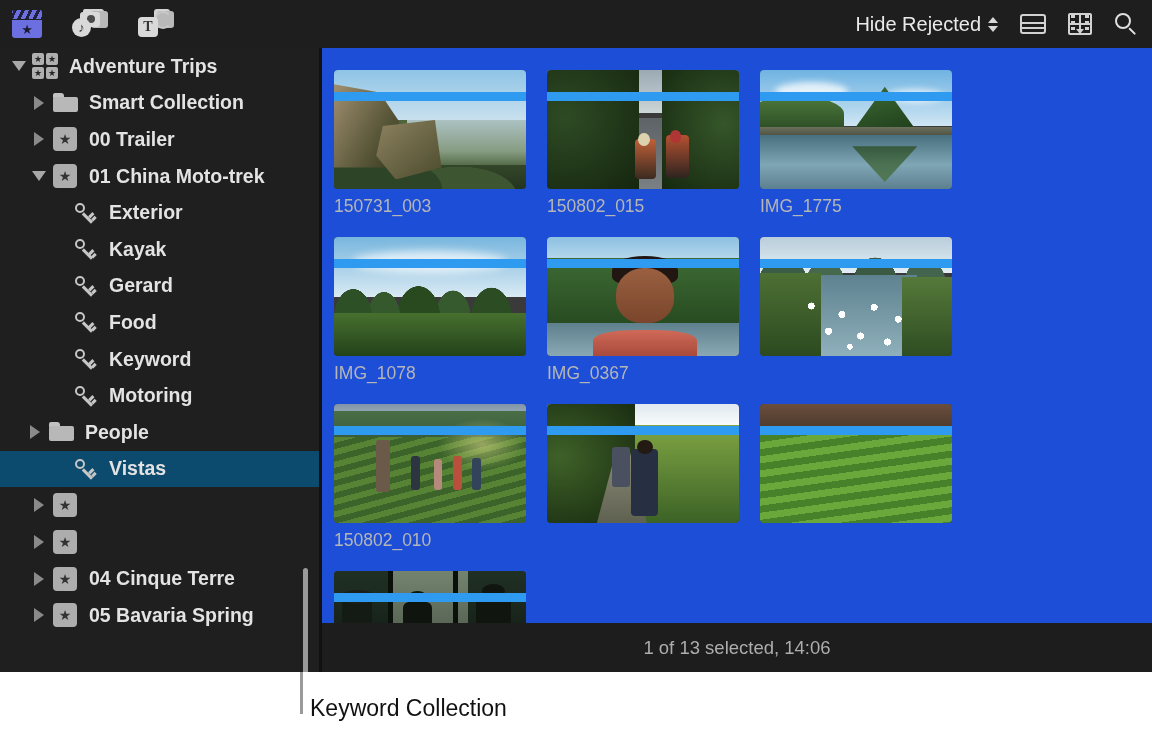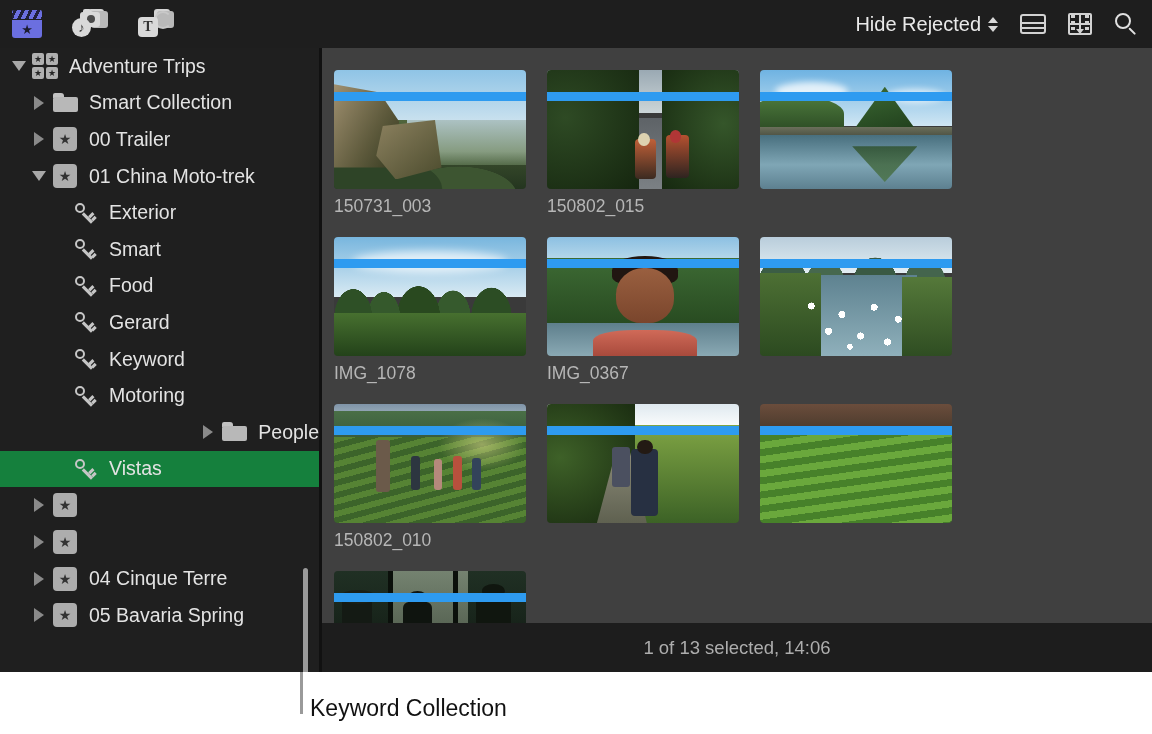--- a/index.html
+++ b/index.html
@@ -261,21 +261,21 @@
     display: flex;
     align-items: center;
     height: 36.6px;
     color: #e3e3e3;
     font-size: 19.5px;
     white-space: nowrap;
     cursor: default;
     user-select: none;
     box-sizing: border-box;
   }
-  .side-row.selected { background: #15803d; }
+  .side-row.selected { background: #0c4a6e; }
   .disclose {
     width: 22px;
     flex: 0 0 22px;
     display: flex; align-items: center; justify-content: center;
   }
   .disclose .tri-right {
     width: 0; height: 0;
     border-top: 7px solid transparent;
     border-bottom: 7px solid transparent;
     border-left: 10px solid #8a8a8a;
@@ -284,21 +284,21 @@
     width: 0; height: 0;
     border-left: 7px solid transparent;
     border-right: 7px solid transparent;
     border-top: 10px solid #a8a8a8;
   }
   .side-icon {
     width: 30px; flex: 0 0 30px;
     display: flex; align-items: center; justify-content: center;
     margin-right: 9px;
   }
-  .side-label { overflow: hidden; text-overflow: ellipsis; }
+  .side-label { overflow: hidden; text-overflow: ellipsis; font-weight: bold; }
 
   
   .ic-library {
     width: 26px; height: 26px;
     display: grid;
     grid-template-columns: 12px 12px;
     grid-template-rows: 12px 12px;
     gap: 2px;
   }
   .ic-library i {
@@ -377,21 +377,21 @@
     height: 152px;
     background: #9a9a9a;
     border-radius: 3px;
   }
 
   
   #browser {
     position: absolute;
     left: 322px; top: 48px;
     width: 830px; height: 575px;
-    background: #404040;
+    background: #1d4ed8;
     overflow: hidden;
   }
   .grid {
     position: absolute;
     left: 12px; top: 22px;
     display: grid;
     grid-template-columns: repeat(3, 192px);
     column-gap: 21px;
     row-gap: 20px;
   }
@@ -994,45 +994,45 @@
         <div class="side-row" style="padding-left: 48px;">
           <span class="disclose"></span>
           <span class="side-icon">
             <span class="ic-key">
               <span class="ring"></span>
               <span class="shaft"></span>
               <span class="tooth1"></span>
               <span class="tooth2"></span>
             </span>
           </span>
-          <span class="side-label">Smart</span>
+          <span class="side-label">Kayak</span>
         </div>
         <div class="side-row" style="padding-left: 48px;">
           <span class="disclose"></span>
           <span class="side-icon">
             <span class="ic-key">
               <span class="ring"></span>
               <span class="shaft"></span>
               <span class="tooth1"></span>
               <span class="tooth2"></span>
             </span>
           </span>
-          <span class="side-label">Food</span>
+          <span class="side-label">Gerard</span>
         </div>
         <div class="side-row" style="padding-left: 48px;">
           <span class="disclose"></span>
           <span class="side-icon">
             <span class="ic-key">
               <span class="ring"></span>
               <span class="shaft"></span>
               <span class="tooth1"></span>
               <span class="tooth2"></span>
             </span>
           </span>
-          <span class="side-label">Gerard</span>
+          <span class="side-label">Food</span>
         </div>
         <div class="side-row" style="padding-left: 48px;">
           <span class="disclose"></span>
           <span class="side-icon">
             <span class="ic-key">
               <span class="ring"></span>
               <span class="shaft"></span>
               <span class="tooth1"></span>
               <span class="tooth2"></span>
             </span>
@@ -1044,21 +1044,21 @@
           <span class="side-icon">
             <span class="ic-key">
               <span class="ring"></span>
               <span class="shaft"></span>
               <span class="tooth1"></span>
               <span class="tooth2"></span>
             </span>
           </span>
           <span class="side-label">Motoring</span>
         </div>
-        <div class="side-row" style="padding-left: 24px; justify-content: flex-end;">
+        <div class="side-row" style="padding-left: 24px;">
           <span class="disclose">
             <span class="tri-right"></span>
           </span>
           <span class="side-icon">
             <span class="ic-folder">
               <span class="tab"></span>
               <span class="bod"></span>
             </span>
           </span>
           <span class="side-label">People</span>
@@ -1152,20 +1152,21 @@
               <span class="cloud1"></span>
               <span class="cloud2"></span>
               <span class="hillL"></span>
               <span class="peak"></span>
               <span class="bank"></span>
               <span class="water"></span>
               <span class="refl"></span>
             </div>
             <div class="kwbar"></div>
           </div>
+          <div class="clip-name">IMG_1775</div>
         </div>
         <div class="clip">
           <div class="thumb">
             <div class="art art-d">
               <span class="sky"></span>
               <span class="cl"></span>
               <span class="range"></span>
               <span class="field"></span>
             </div>
             <div class="kwbar"></div>

